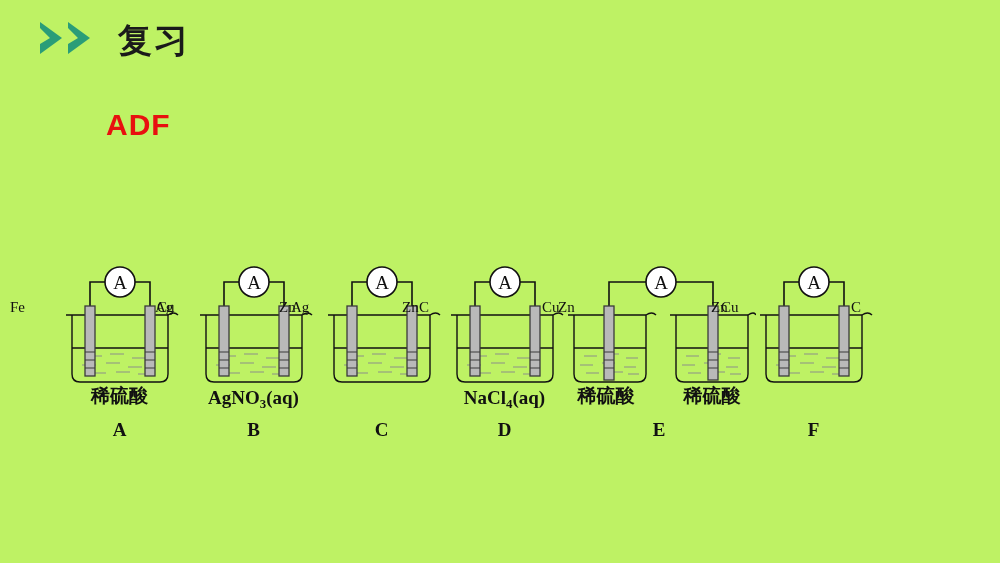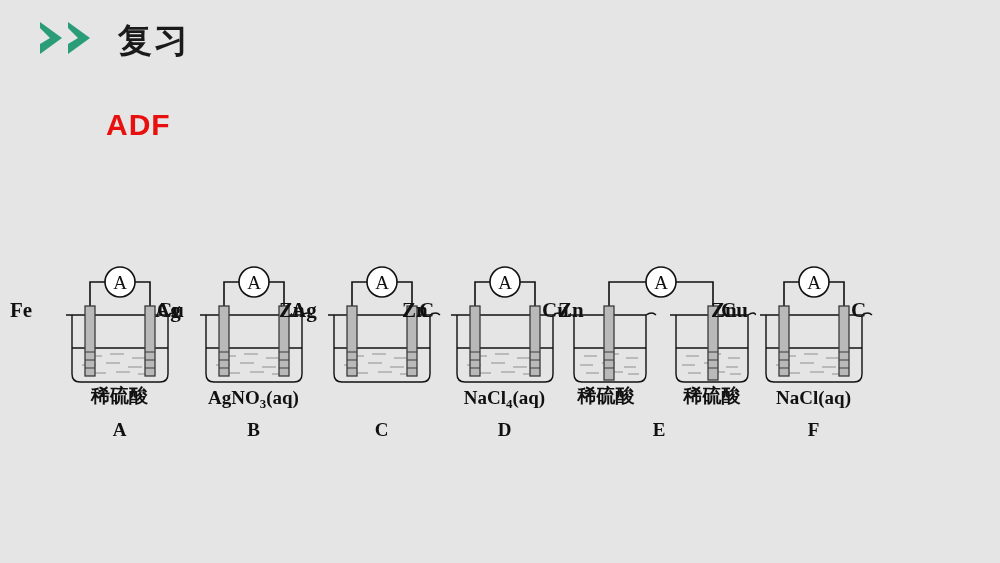--- a/index.html
+++ b/index.html
@@ -4,21 +4,21 @@
 <style>
   html, body {
     margin: 0;
     padding: 0;
     background: #ffffff;
   }
   #slide {
     position: relative;
     width: 1000px;
     height: 563px;
-    background: #e5e5e5;
+    background: #bef264;
     overflow: hidden;
     font-family: "Liberation Sans", sans-serif;
   }
 
   
   #header {
     position: absolute;
     left: 38px;
     top: 20px;
     display: flex;
@@ -71,22 +71,22 @@
   }
   .cell {
     position: absolute;
     top: 0;
   }
 
   
   .elec-label {
     position: absolute;
     font-family: "Liberation Serif", "DejaVu Serif", serif;
-    font-size: 21px;
-    font-weight: 700;
+    font-size: 15px;
+    font-weight: 400;
     color: #111;
     white-space: nowrap;
     line-height: 1;
   }
 
   
   .sol-label {
     position: absolute;
     font-family: "Liberation Serif", "DejaVu Serif", serif;
     font-size: 19px;
@@ -385,18 +385,17 @@
           <rect x="27" y="44" width="10" height="70" fill="#b9b9b9" stroke="#3a3a3a" stroke-width="1.3"></rect>
           <path d="M27 90 L37 90 M27 98 L37 98 M27 106 L37 106" stroke="#3a3a3a" stroke-width="1.1"></path>
         </g>
         <g>
           <rect x="87" y="44" width="10" height="70" fill="#b9b9b9" stroke="#3a3a3a" stroke-width="1.3"></rect>
           <path d="M87 90 L97 90 M87 98 L97 98 M87 106 L97 106" stroke="#3a3a3a" stroke-width="1.1"></path>
         </g>
       </svg>
       <span class="elec-label" style="left:-41px; top:38px;">Zn</span>
       <span class="elec-label" style="left:99px; top:38px;">C</span>
-      <span class="sol-label" style="left:-46px; top:126px; width:215px;">NaCl(aq)</span>
       <span class="letter-label" style="left:-46px; top:158px; width:215px;">F</span>
     </div>
 
   </div>
 </div>
 
 </body></html>

